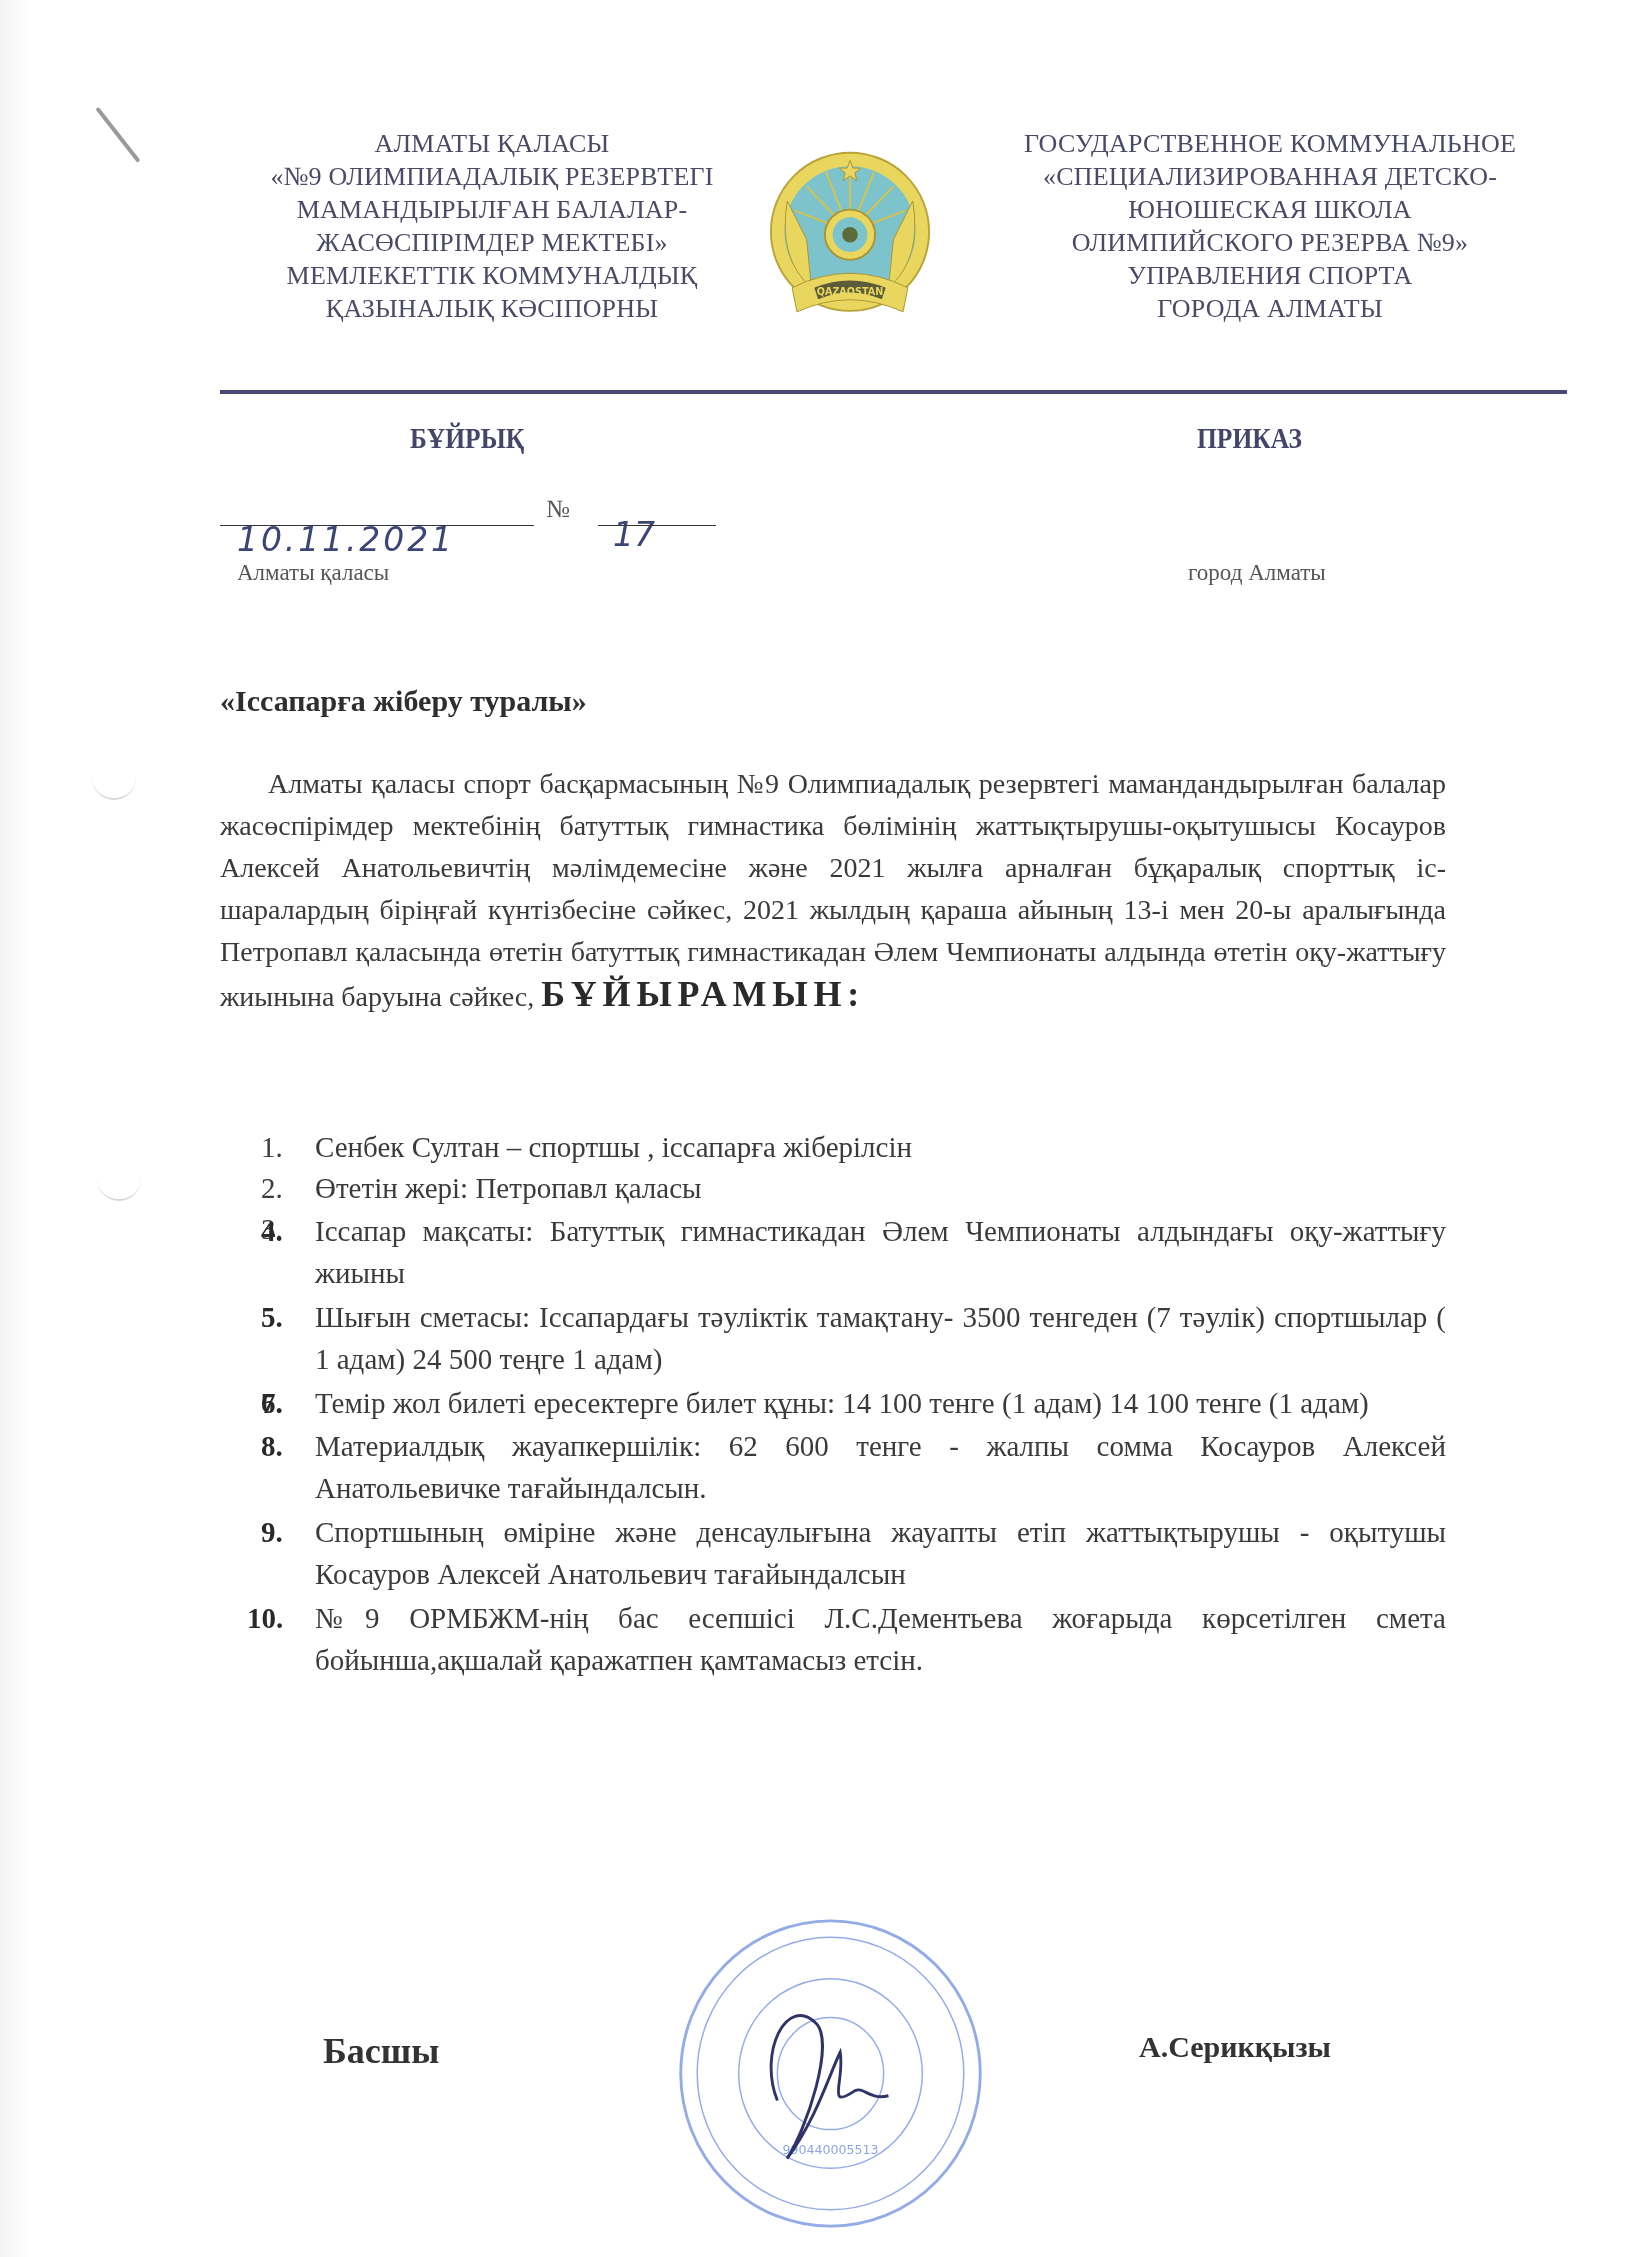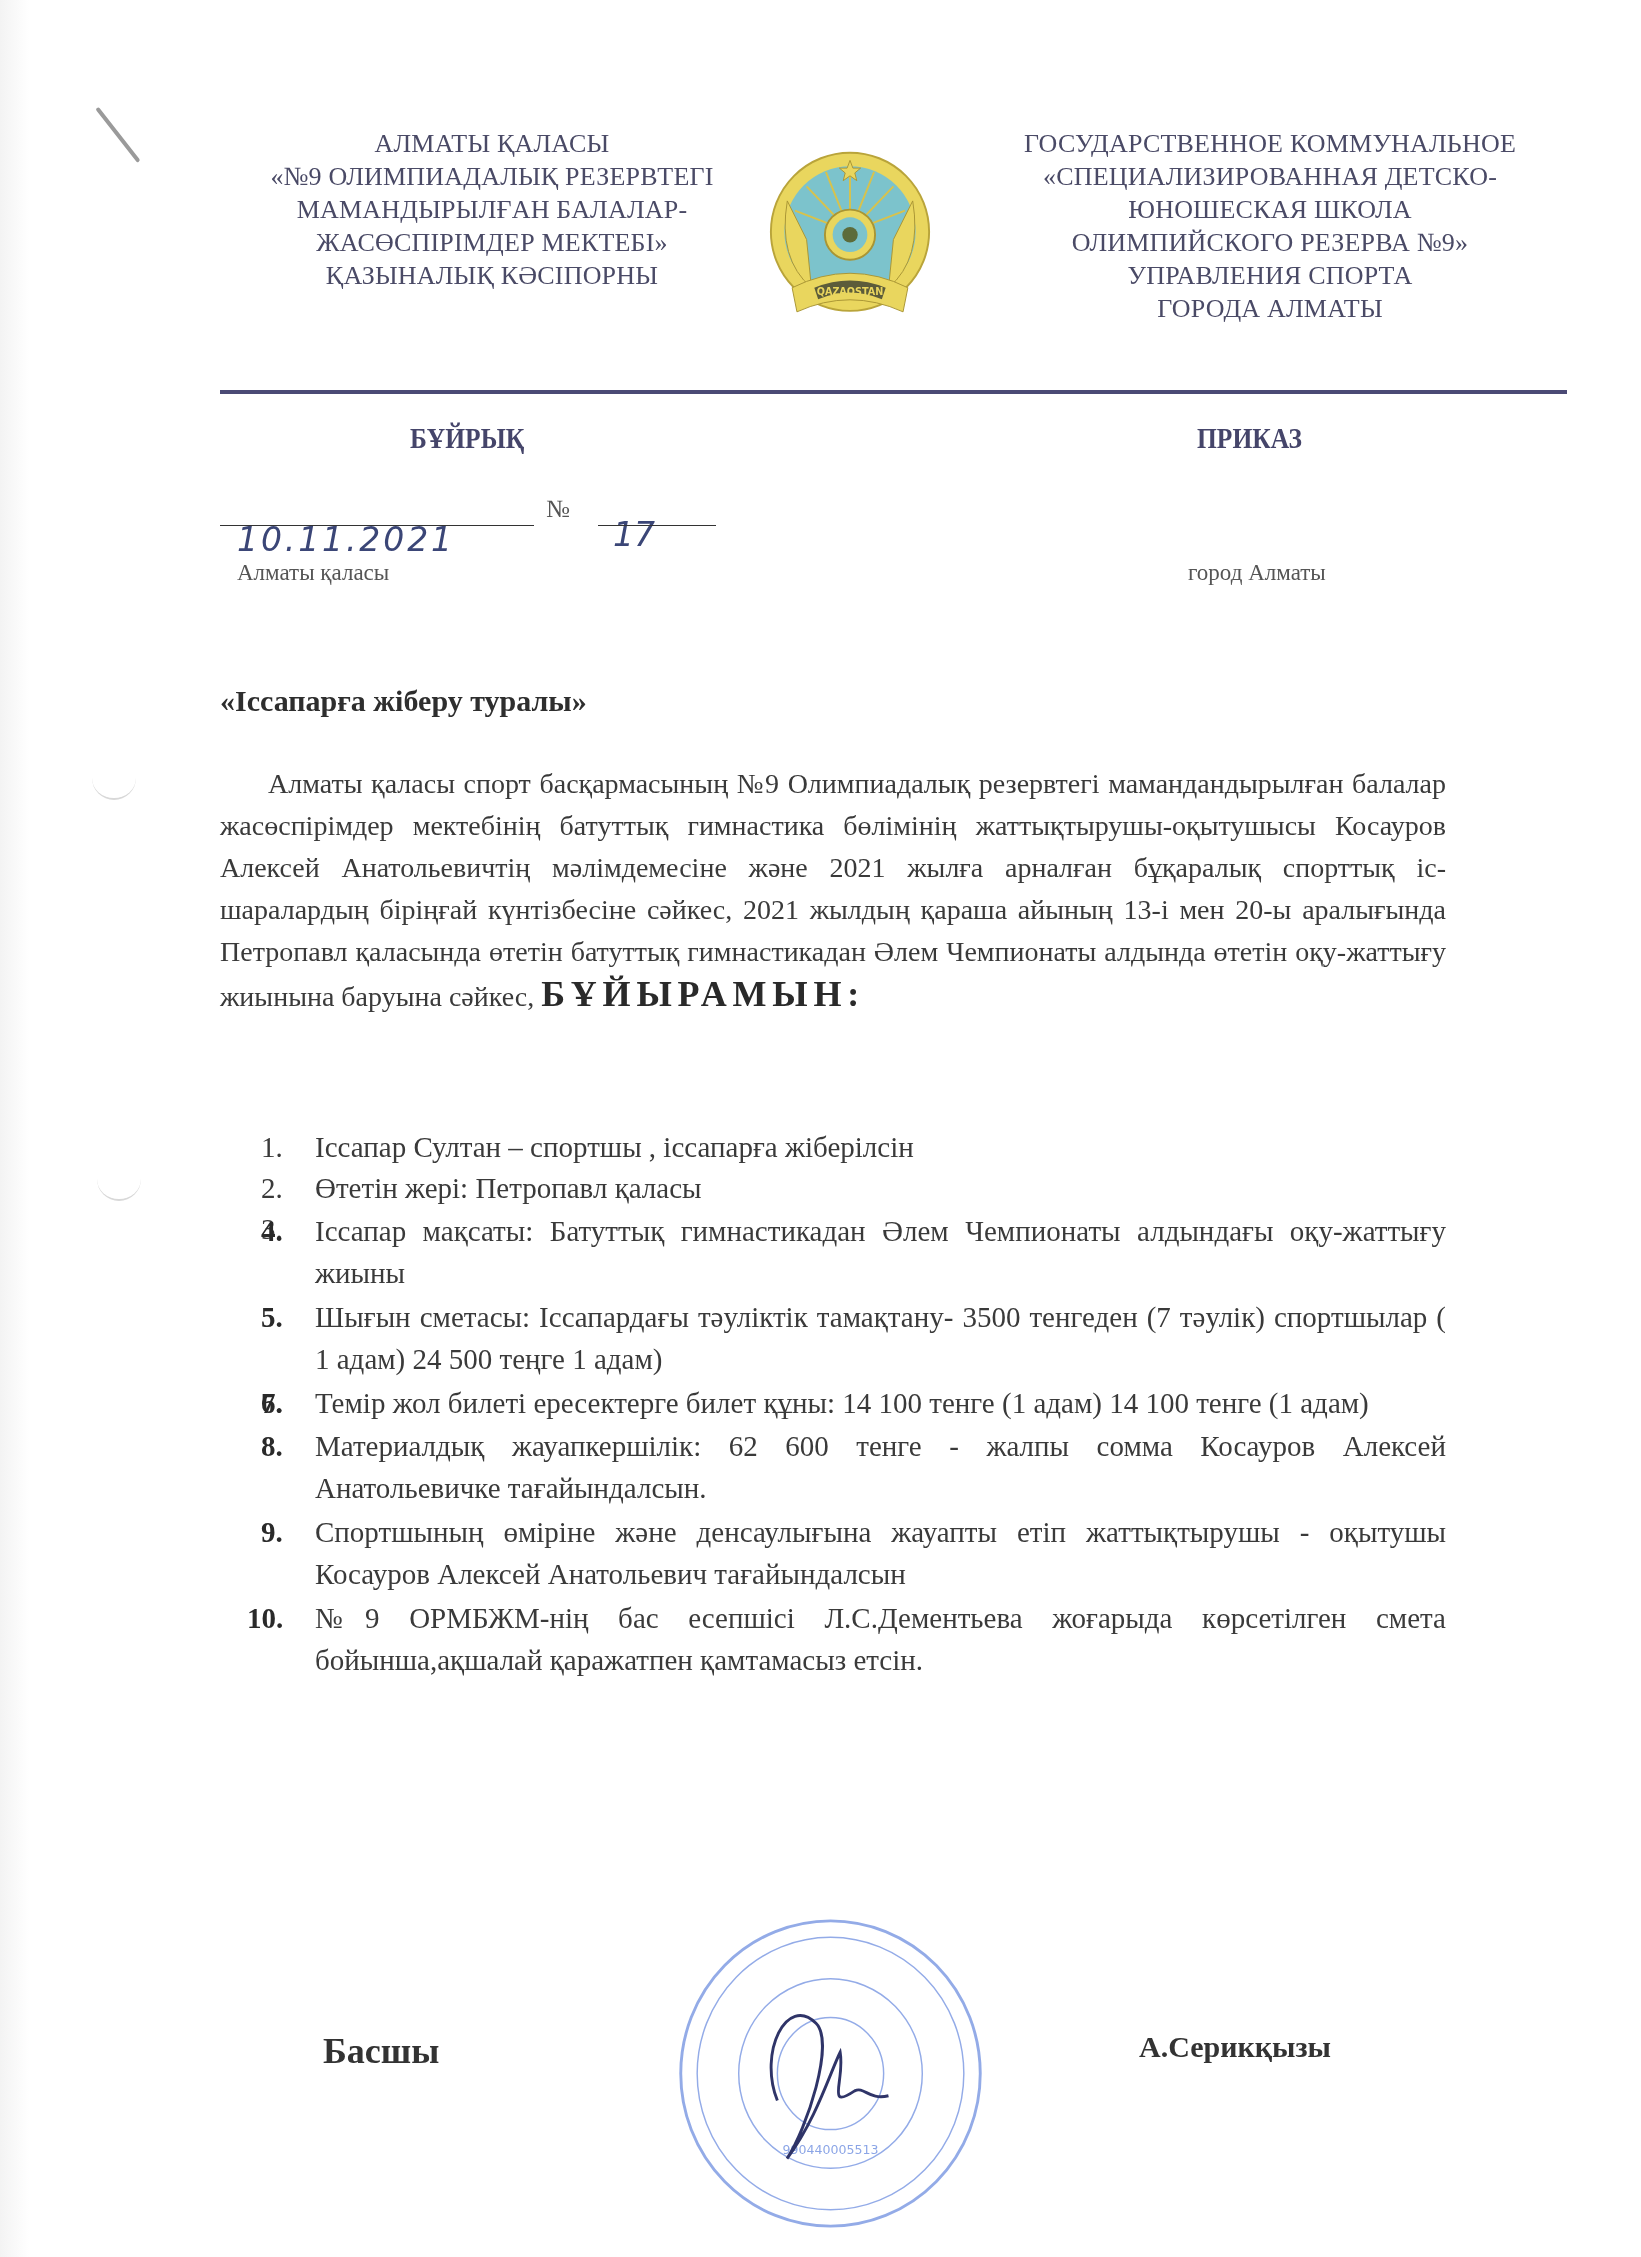--- a/index.html
+++ b/index.html
@@ -74,20 +74,21 @@
 <div class="paper-edge"></div>
 <div class="staple"></div>
 <div class="punch" style="left:92px;top:777px;"></div>
 <div class="punch" style="left:97px;top:1178px;"></div>
 
 <div class="hdr" id="hdr-left">
   <span class="ln">АЛМАТЫ ҚАЛАСЫ</span>
   <span class="ln">«№9 ОЛИМПИАДАЛЫҚ РЕЗЕРВТЕГІ</span>
   <span class="ln">МАМАНДЫРЫЛҒАН БАЛАЛАР-</span>
   <span class="ln">ЖАСӨСПІРІМДЕР МЕКТЕБІ»</span>
+  <span class="ln">МЕМЛЕКЕТТІК КОММУНАЛДЫҚ</span>
   <span class="ln">ҚАЗЫНАЛЫҚ КӘСІПОРНЫ</span>
 </div>
 
 <svg class="emblem" viewBox="0 0 170 200">
   <circle cx="85" cy="92" r="82" fill="#e9d65e" stroke="#b9a43a" stroke-width="2"></circle>
   <circle cx="85" cy="92" r="68" fill="#7cc3cc"></circle>
   <g stroke="#d8c24b" stroke-width="2">
     <line x1="85" y1="92" x2="85" y2="26"></line>
       <line x1="85" y1="92" x2="60" y2="30"></line>
     <line x1="85" y1="92" x2="110" y2="30"></line>
@@ -128,21 +129,21 @@
 <div class="uline" id="num-line"></div>
 
 <div class="city" id="city-kz">Алматы қаласы</div>
 <div class="city" id="city-ru">город Алматы</div>
 
 <div id="doc-subject">«Іссапарға  жіберу туралы»</div>
 
 <div id="preamble"><span>Алматы қаласы спорт басқармасының №9 Олимпиадалық резервтегі мамандандырылған балалар жасөспірімдер мектебінің батуттық гимнастика бөлімінің жаттықтырушы-оқытушысы Косауров Алексей Анатольевичтің мәлімдемесіне және 2021 жылға арналған  бұқаралық спорттық іс-шаралардың біріңғай күнтізбесіне  сәйкес, 2021 жылдың қараша  айының 13-і мен 20-ы аралығында Петропавл қаласында өтетін батуттық гимнастикадан Әлем Чемпионаты алдында өтетін оқу-жаттығу жиынына баруына  сәйкес,</span> <span class="strong">БҰЙЫРАМЫН:</span></div>
 
 <ol id="order-list">
-  <li><span class="num">1.</span><span>Іссапар Султан  – спортшы , іссапарға жіберілсін</span></li>
+  <li><span class="num">1.</span><span>Сенбек Султан  – спортшы , іссапарға жіберілсін</span></li>
   <li><span class="num">2.</span><span>Өтетін жері: Петропавл  қаласы</span></li>
   <li><span class="num">3.</span></li>
   <li class="bold-num wide"><span class="num">4.</span><span>Іссапар мақсаты: Батуттық гимнастикадан Әлем Чемпионаты алдындағы оқу-жаттығу жиыны</span></li>
   <li class="bold-num wide"><span class="num">5.</span><span>Шығын сметасы: Іссапардағы тәуліктік тамақтану- 3500 тенгеден (7 тәулік) спортшылар ( 1 адам) 24 500  теңге 1 адам)</span></li>
   <li class="bold-num wide"><span class="num">6.</span></li>
   <li class="bold-num wide"><span class="num">7.</span><span>Темір жол билеті  ересектерге билет құны: 14 100 тенге  (1 адам) 14 100  тенге (1 адам)</span></li>
   <li class="bold-num wide"><span class="num">8.</span><span>Материалдық жауапкершілік: 62 600  тенге - жалпы сомма Косауров Алексей Анатольевичке  тағайындалсын.</span></li>
   <li class="bold-num wide"><span class="num">9.</span><span>Спортшының өміріне және денсаулығына жауапты етіп жаттықтырушы - оқытушы Косауров Алексей Анатольевич тағайындалсын</span></li>
   <li class="bold-num wide last"><span class="num">10.</span><span>№9 ОРМБЖМ-нің бас есепшісі Л.С.Дементьева жоғарыда көрсетілген  смета бойынша,ақшалай қаражатпен қамтамасыз етсін.</span></li>
 </ol>

